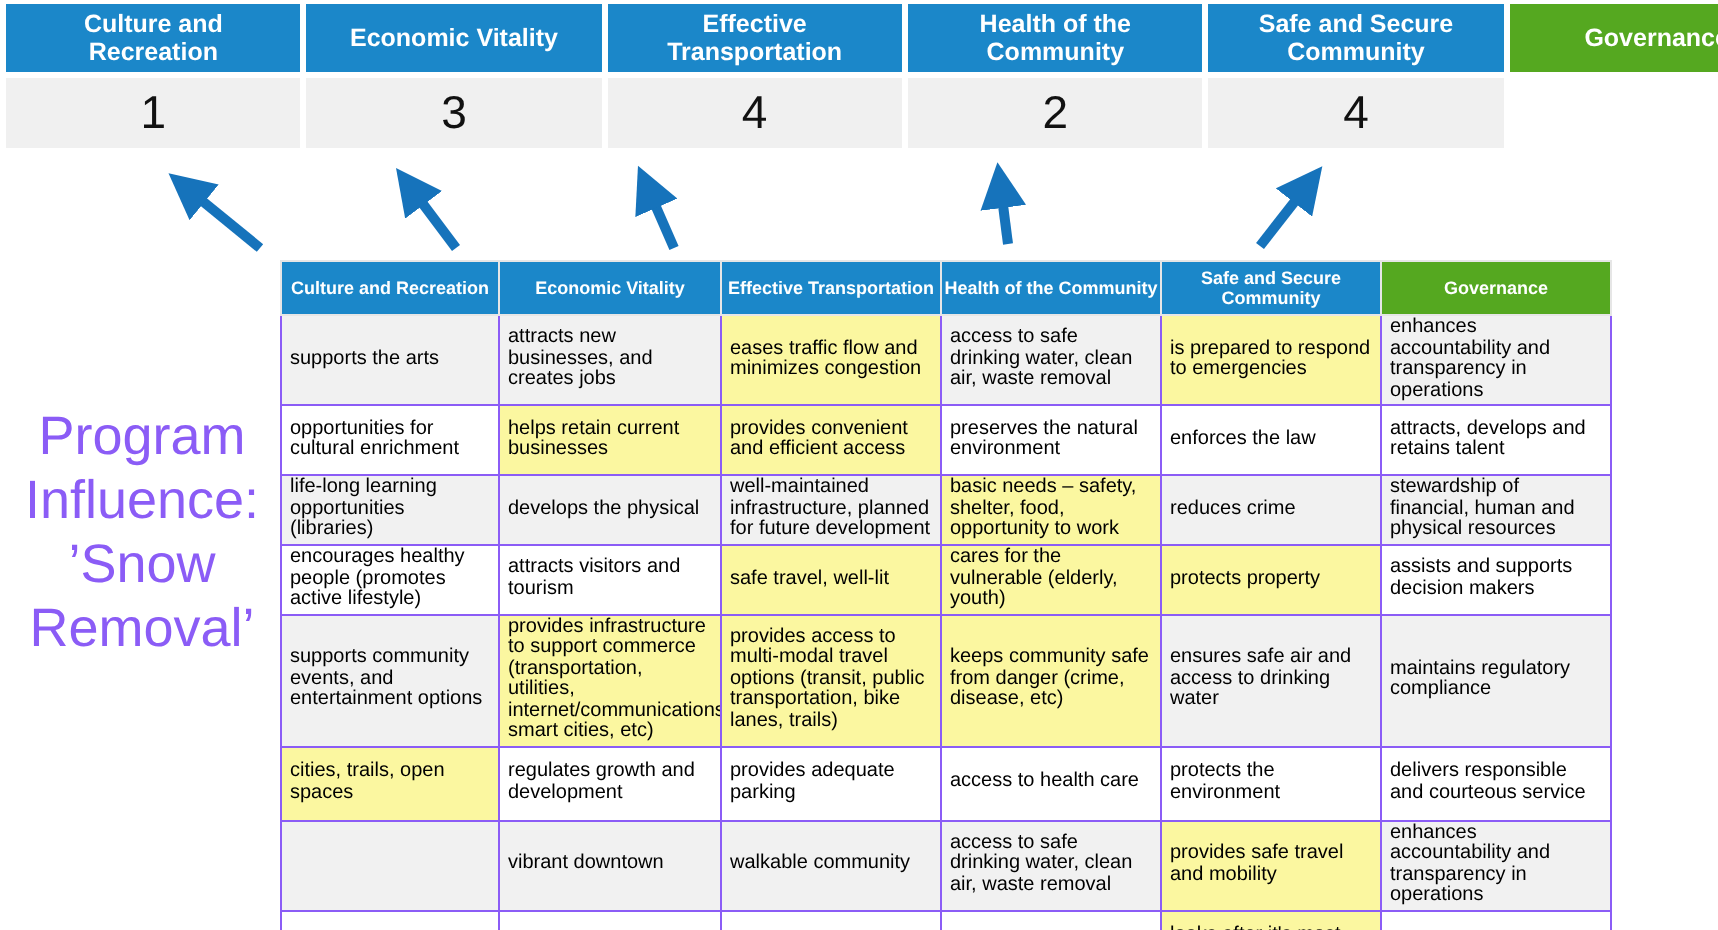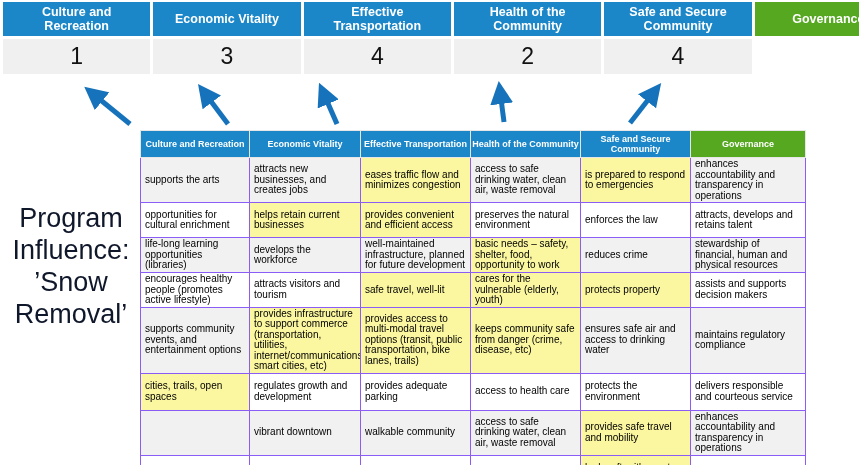--- a/index.html
+++ b/index.html
@@ -16,21 +16,21 @@
     text-align:center;height:34px;padding:0 10px;box-sizing:border-box;}
   .cat-cell.green{background:#55a820;}
   .score-grid{position:absolute;top:39px;left:3px;right:3px;display:grid;
     grid-template-columns:repeat(6,1fr);gap:3px;}
   .score-cell{background:#f0f0f0;height:35px;display:flex;align-items:center;
     justify-content:center;font-size:23px;color:#111;}
   
   .arrows{position:absolute;left:0;top:76px;width:859px;height:54px;}
   
   .program-title{position:absolute;left:0;top:203px;width:142px;text-align:center;
-    font-size:27px;line-height:1.18;color:#0f172a;}
+    font-size:27px;line-height:1.18;color:#8b5cf6;}
   
   table.matrix{position:absolute;left:140px;top:130px;width:665px;
     border-collapse:collapse;table-layout:fixed;font-size:10px;line-height:10.5px;
     color:#000;}
   table.matrix th{background:#1b87c9;color:#fff;font-weight:bold;font-size:9px;
     line-height:10px;height:26px;text-align:center;vertical-align:middle;
     padding:0 1px;border:1px solid #e6e6e6;overflow:hidden;}
   table.matrix th.green{background:#55a820;}
   table.matrix td{border:1px solid #8b5cf6;padding:1px 4px;vertical-align:middle;
     background:#fff;overflow:hidden;}
@@ -112,21 +112,21 @@
         <tr>
           <td>opportunities for cultural enrichment</td>
           <td class="hl">helps retain current businesses</td>
           <td class="hl">provides convenient and efficient access</td>
           <td>preserves the natural environment</td>
           <td>enforces the law</td>
           <td>attracts, develops and retains talent</td>
         </tr>
         <tr>
           <td>life-long learning opportunities (libraries)</td>
-          <td>develops the workforce</td>
+          <td>develops the physical</td>
           <td>well-maintained infrastructure, planned for future development</td>
           <td class="hl">basic needs – safety, shelter, food, opportunity to work</td>
           <td>reduces crime</td>
           <td>stewardship of financial, human and physical resources</td>
         </tr>
         <tr>
           <td>encourages healthy people (promotes active lifestyle)</td>
           <td>attracts visitors and tourism</td>
           <td class="hl">safe travel, well-lit</td>
           <td class="hl">cares for the vulnerable (elderly, youth)</td>

